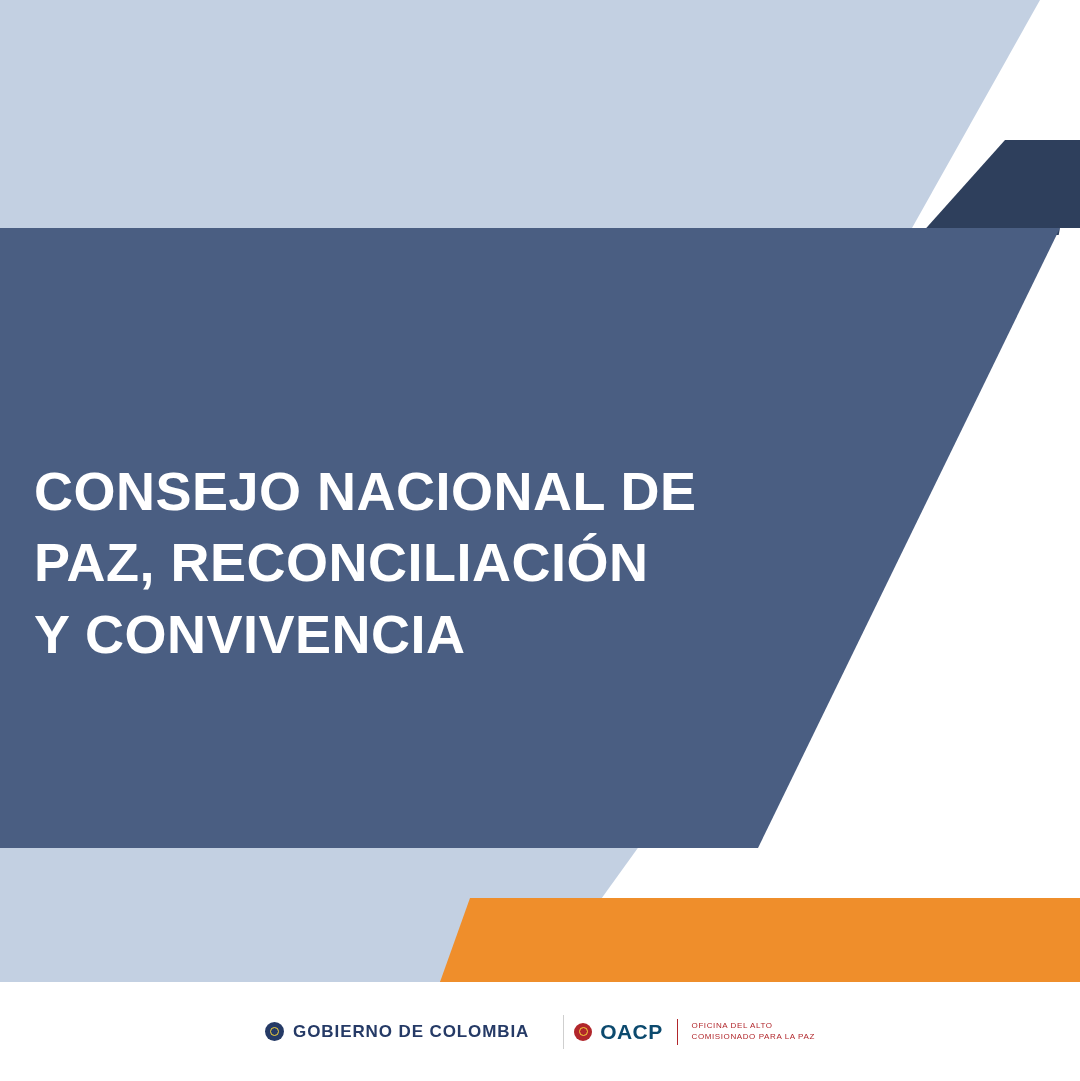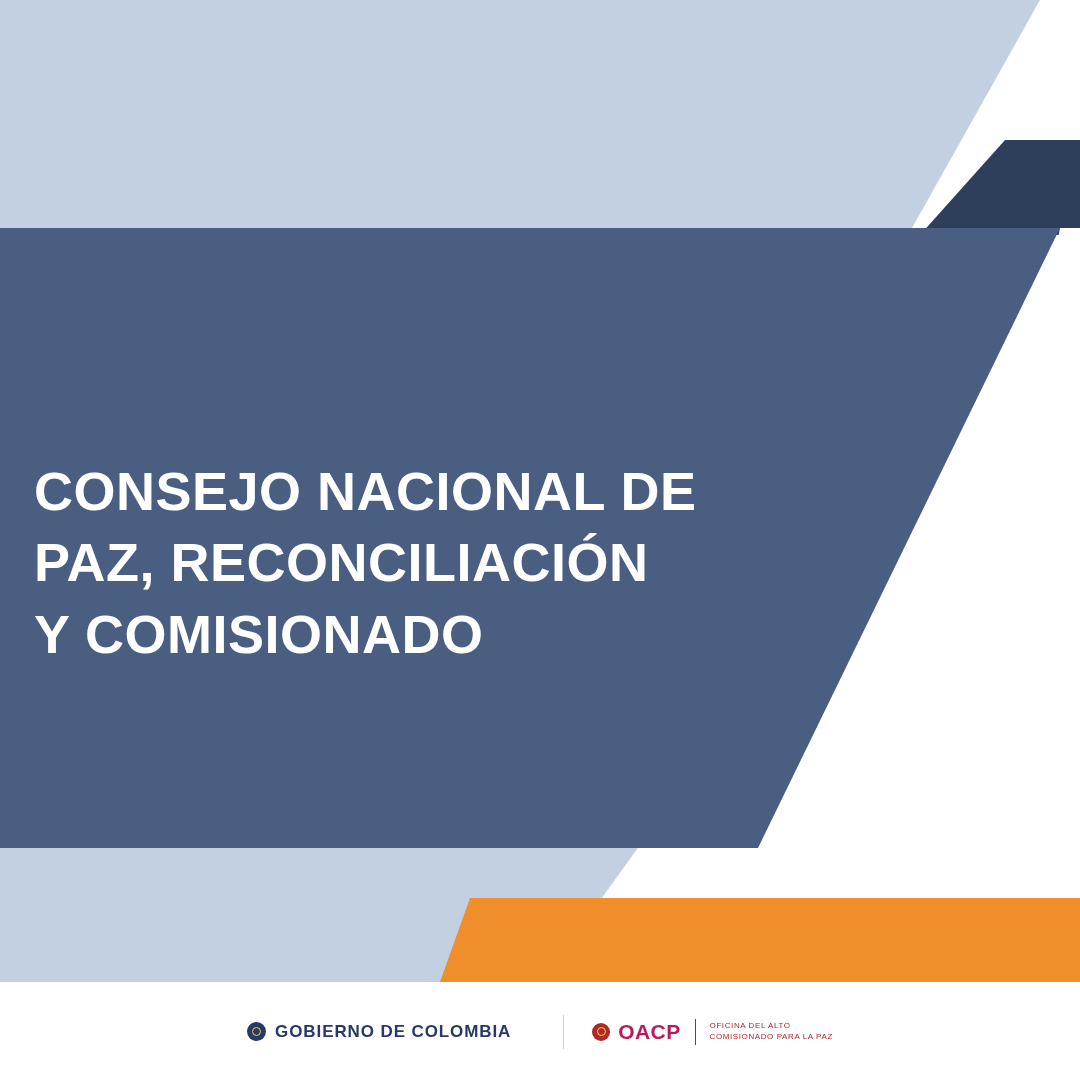--- a/index.html
+++ b/index.html
@@ -101,21 +101,21 @@
   .footer {
     position: absolute;
     left: 0;
     top: 982px;
     width: 1080px;
     height: 99px;
     background: #ffffff;
     display: flex;
     align-items: center;
     justify-content: center;
-    gap: 28px;
+    gap: 10px;
   }
   .gov-logo {
     display: flex;
     align-items: center;
     gap: 9px;
     padding-right: 24px;
   }
   .gov-seal {
     width: 19px;
     height: 19px;
@@ -167,21 +167,21 @@
     width: 9px;
     height: 9px;
     border-radius: 50%;
     border: 1.5px solid #f6d33a;
     box-sizing: border-box;
   }
   .oacp-text {
     font-size: 21px;
     font-weight: bold;
     letter-spacing: 0.4px;
-    color: #be185d;
+    color: #0c4a6e;
     text-align: right;
   }
   .oacp-rule {
     width: 1px;
     height: 26px;
     background: #b1262b;
     margin: 0 6px;
   }
   .oacp-sub {
     font-size: 8px;
@@ -200,21 +200,21 @@
   <div class="bg-light-top"></div>
   <div class="bg-dark-corner"></div>
   <div class="bg-light-bottom"></div>
   <div class="bg-blue-band"></div>
   <div class="bg-white-wedge"></div>
   <div class="bg-orange-shadow"></div>
   <div class="bg-orange-band"></div>
 
   <h1 class="title">CONSEJO NACIONAL DE
 PAZ, RECONCILIACIÓN
-Y COMISIONADO</h1>
+Y CONVIVENCIA</h1>
 
   <div class="footer">
 
     <div class="gov-logo">
       <span class="gov-seal"></span>
       <span class="gov-text">GOBIERNO DE COLOMBIA</span>
     </div>
 
     <div class="footer-divider"></div>
 

